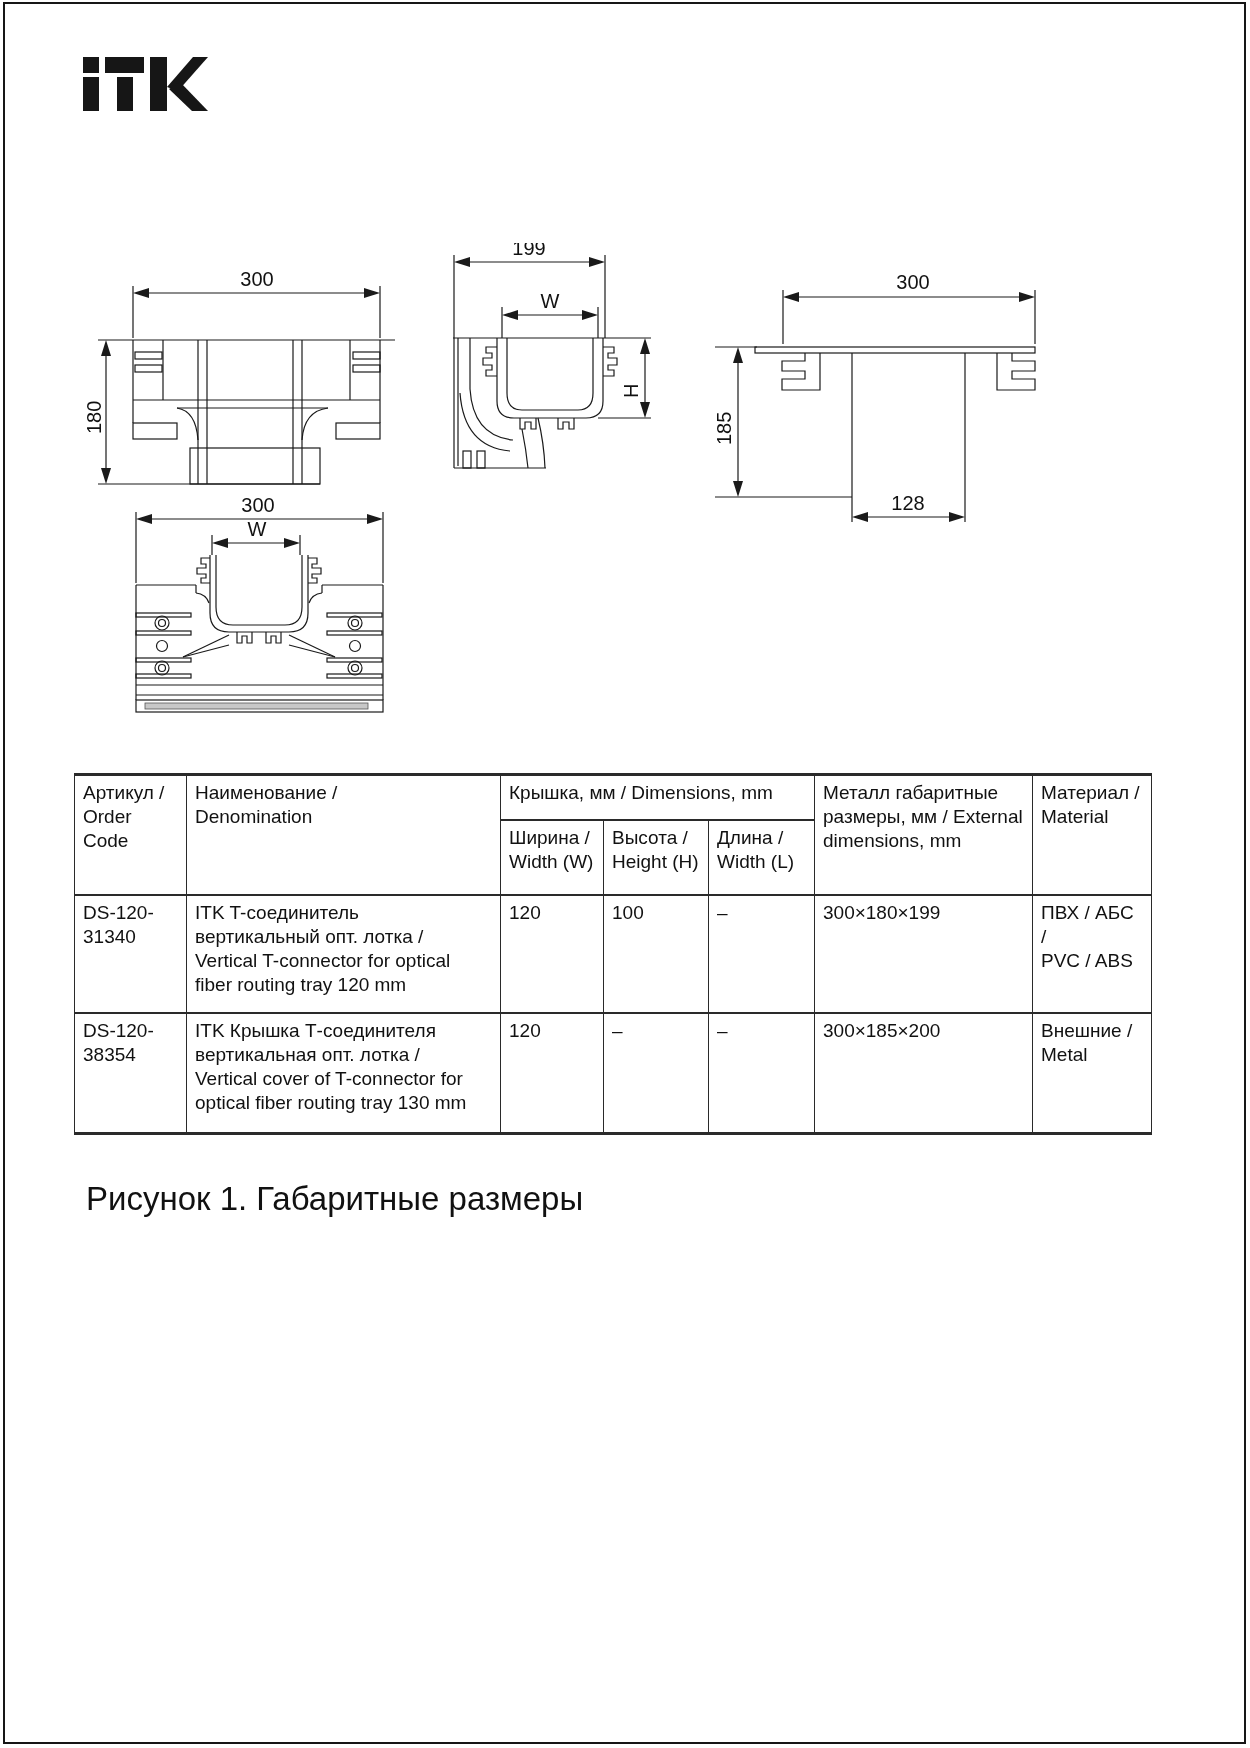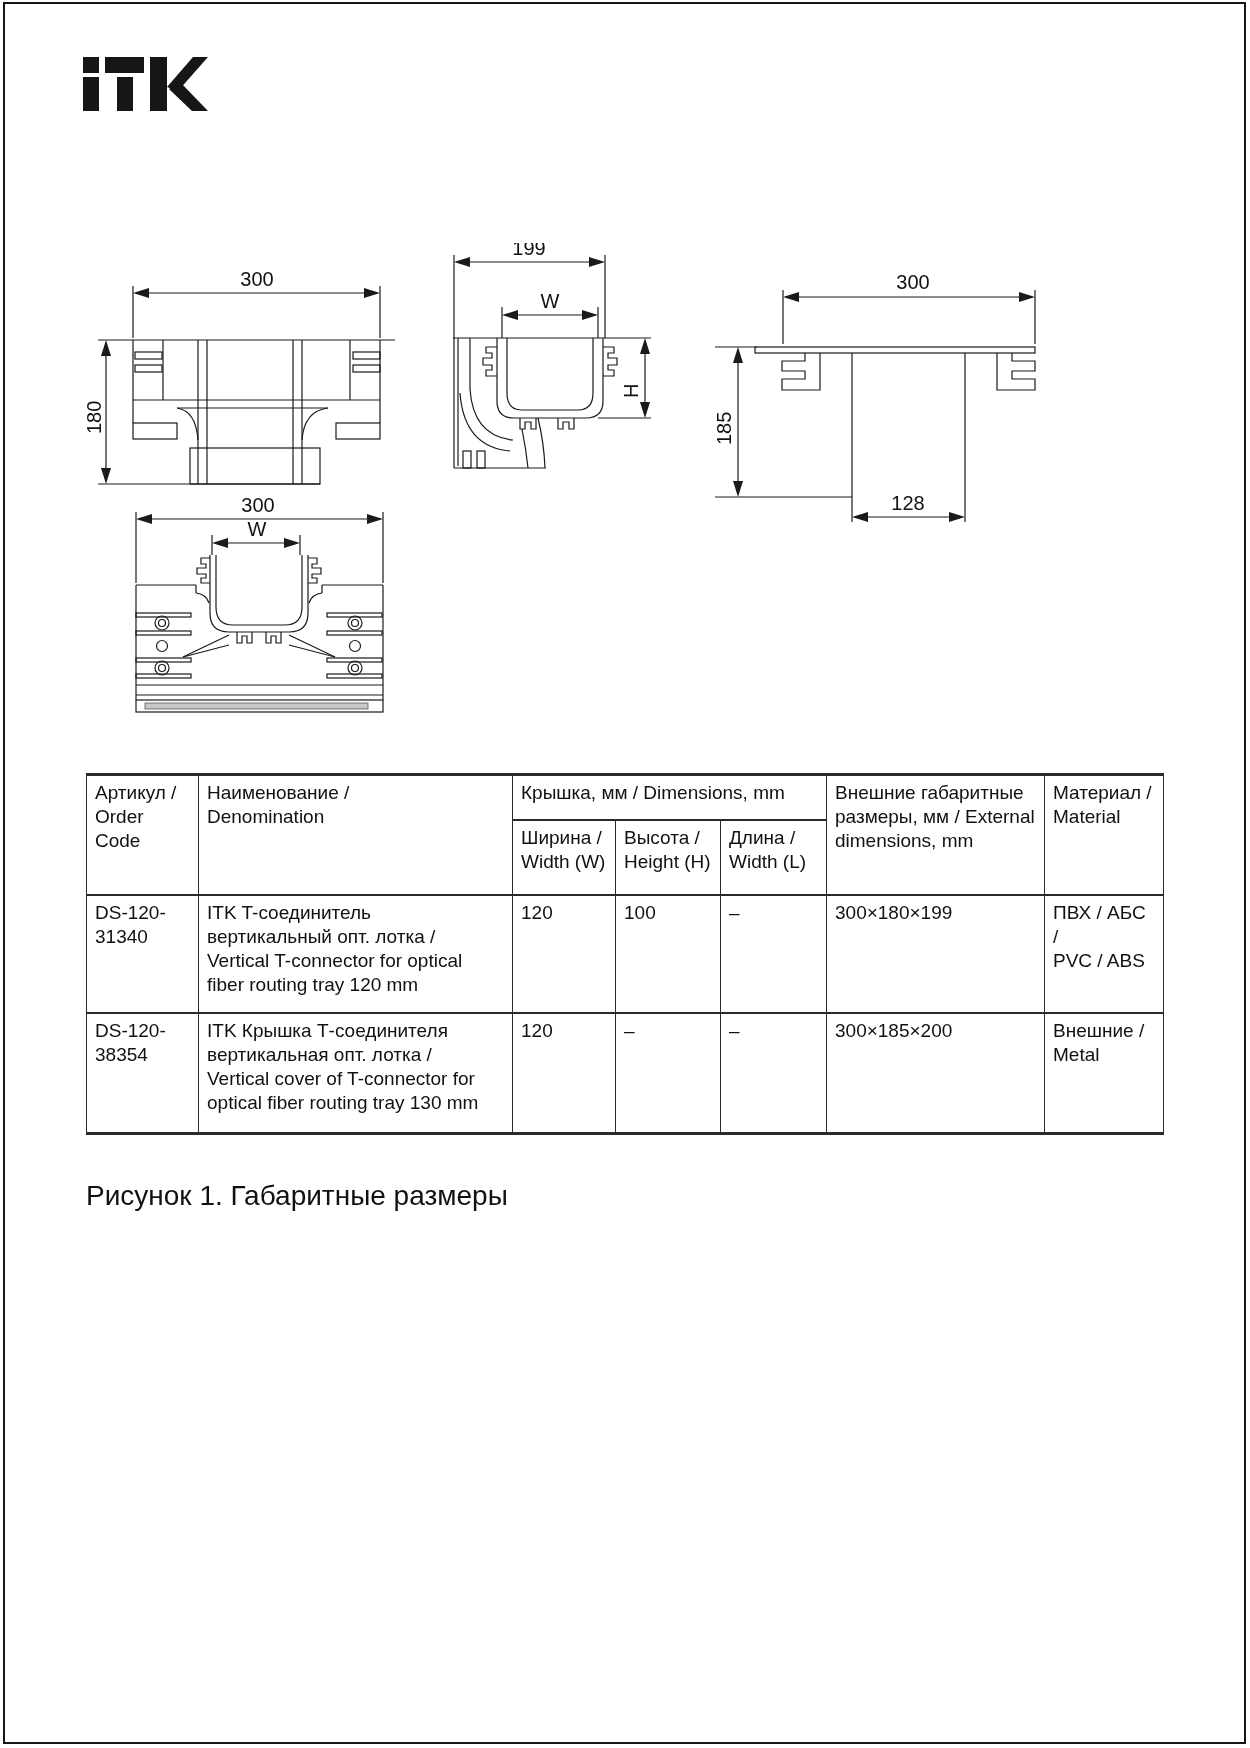--- a/index.html
+++ b/index.html
@@ -7,35 +7,35 @@
     width:1250px;height:1748px;position:relative;background:#ffffff;
     font-family:"Liberation Sans",sans-serif;color:#111;overflow:hidden;
   }
   .page-frame{position:absolute;left:3px;top:2px;right:4px;bottom:4px;border:2.5px solid #161616;pointer-events:none;}
   .abs{position:absolute;}
   svg .ln{stroke:#1a1a1a;stroke-width:1.2;fill:none;}
   svg .ar{fill:#1a1a1a;stroke:none;}
   svg .solid{fill:#161616;stroke:none;}
   svg text{font-family:"Liberation Sans",sans-serif;font-size:20px;fill:#111;}
   
-  .spec-table-wrap{position:absolute;left:86px;top:773px;}
+  .spec-table-wrap{position:absolute;left:74px;top:773px;}
   table.spec{border-collapse:collapse;table-layout:fixed;width:1077px;font-size:19px;line-height:1.26;}
   table.spec th,table.spec td{
     border-style:solid;border-color:#2a2a2a;
     border-width:2px 1.2px;
     padding:5px 8px 4px 8px;text-align:left;vertical-align:top;font-weight:400;
   }
   table.spec thead tr:first-child th{border-top-width:3px;}
   table.spec tbody tr:last-child td{border-bottom-width:3px;}
   .pre{white-space:pre-line;}
   .h1row th{height:34px;}
   .h2row th{height:64px;margin-top:12px;}
   tr.r1{height:118px;}
   tr.r2{height:120px;}
-  .caption{position:absolute;left:86px;top:1180px;font-size:28px;color:#111;}
+  .caption{position:absolute;left:86px;top:1180px;font-size:33px;color:#111;}
 </style>
 </head>
 <body>
 
 <div class="page-frame"></div>
 
 <svg class="abs" style="left:82px;top:56px;" width="126" height="56" viewBox="0 0 126 56" role="img">
   <g>
     <rect class="solid" x="1" y="1" width="16" height="16"></rect>
     <rect class="solid" x="1" y="21" width="16" height="34"></rect>
@@ -229,21 +229,21 @@
         <col style="width:119px">
     </colgroup>
     <thead>
       <tr class="h1row">
         <th rowspan="2" class="pre">Артикул /
 Order
 Code</th>
         <th rowspan="2" class="pre">Наименование /
 Denomination</th>
         <th colspan="3">Крышка, мм / Dimensions, mm</th>
-        <th rowspan="2" class="pre">Внешние габаритные
+        <th rowspan="2" class="pre">Металл габаритные
 размеры, мм / External
 dimensions, mm</th>
         <th rowspan="2" class="pre">Материал /
 Material</th>
       </tr>
       <tr class="h2row">
         <th class="pre">Ширина /
 Width (W)</th>
         <th class="pre">Высота /
 Height (H)</th>

